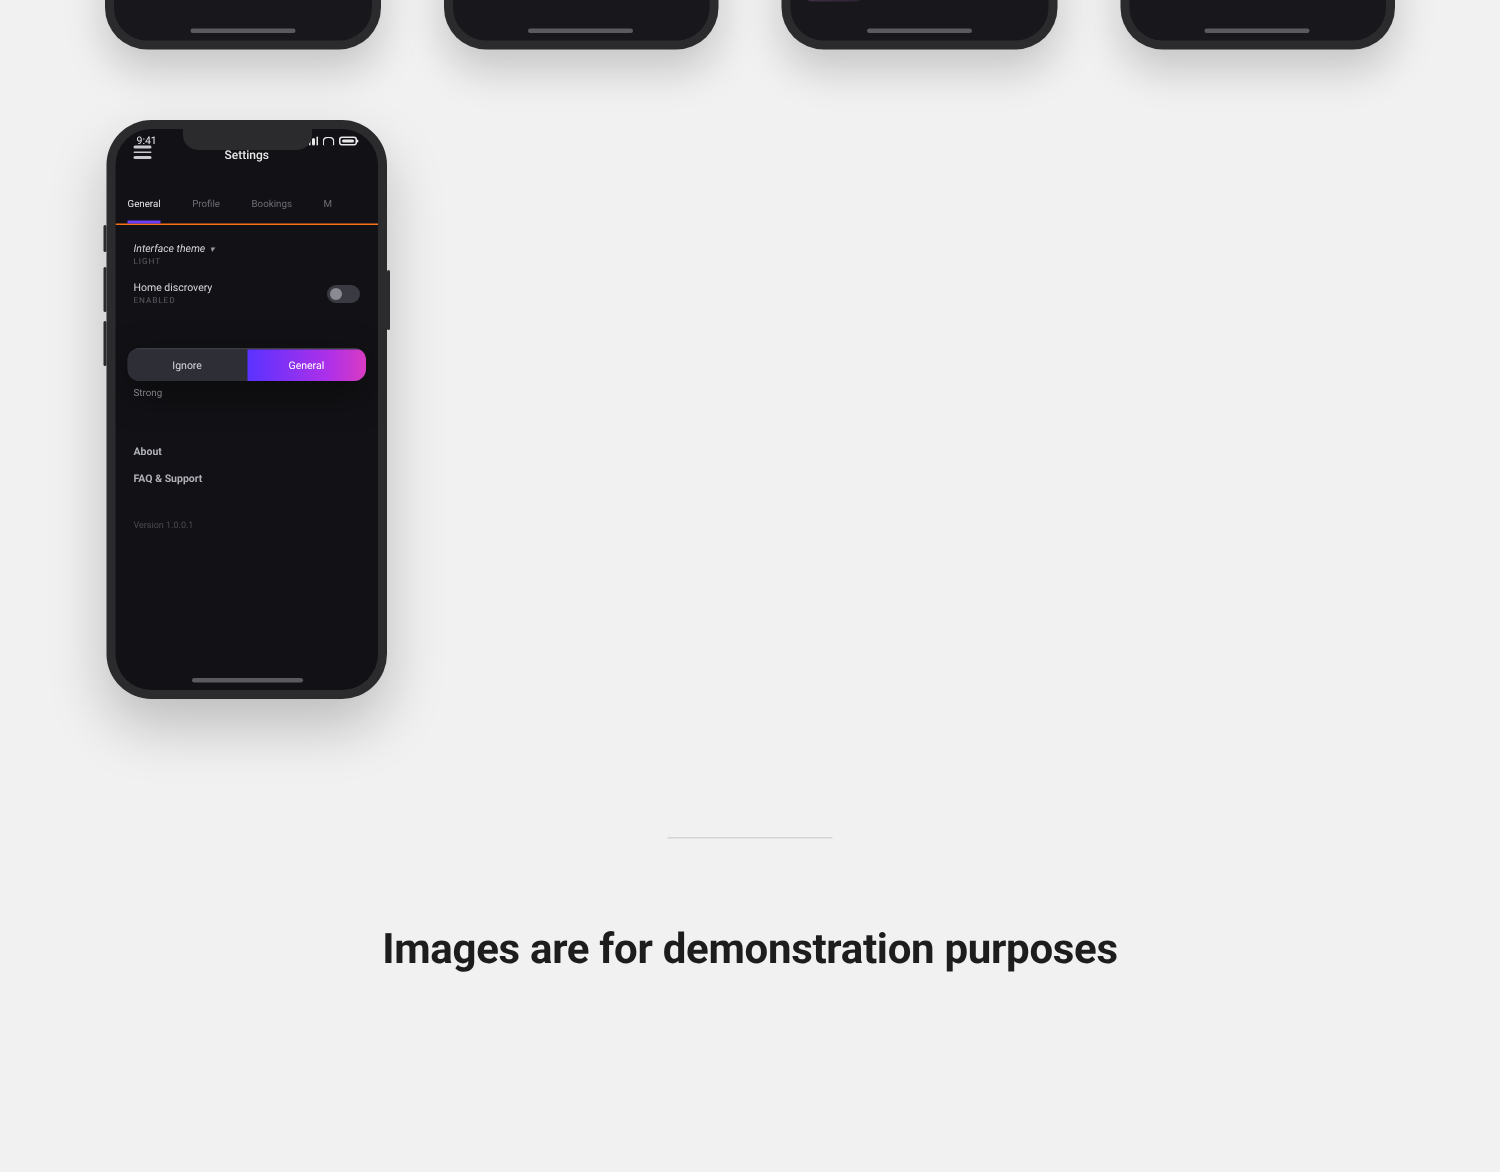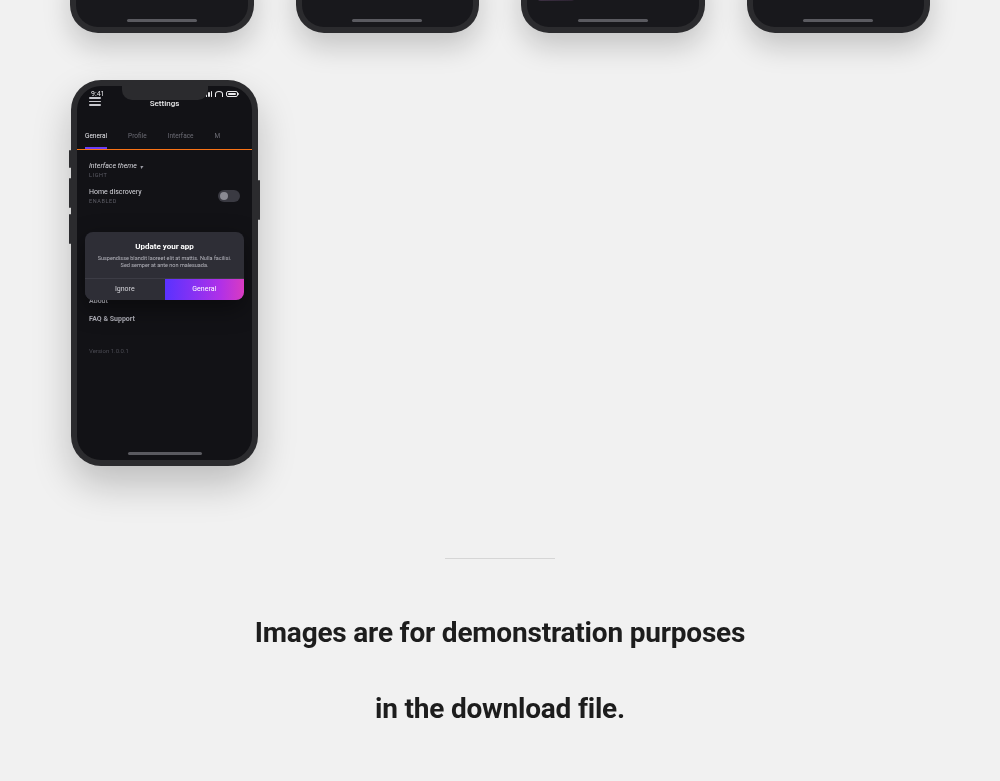--- a/index.html
+++ b/index.html
@@ -257,21 +257,21 @@
           <span></span>
           <span></span>
           <span></span>
         </div>
       <div class="title">Settings</div>
     </div>
 
     <div class="tabs">
       <span class="tab active">General</span>
       <span class="tab">Profile</span>
-      <span class="tab">Interface</span>
+      <span class="tab">Bookings</span>
       <span class="tab">M</span>
     </div>
 
     <div class="content">
       <div class="row-title">
         <span>Interface theme</span>
         <span class="caret">▾</span>
       </div>
       <div class="row-sub">LIGHT</div>
 
@@ -292,33 +292,28 @@
 
       <div class="section-links">
         <span class="link">About</span>
         <span class="link">FAQ &amp; Support</span>
       </div>
 
       <div class="version">Version 1.0.0.1</div>
     </div>
 
     <div class="dialog">
-      <div class="dlg-body">
-        <div class="dlg-title">Update your app</div>
-        <div class="dlg-desc">Suspendisse blandit laoreet elit at mattis. Nulla facilisi. Sed semper at ante non malesuada.</div>
-      </div>
       <div class="dlg-actions">
         <div class="btn btn-ignore">Ignore</div>
         <div class="btn btn-accept">General</div>
       </div>
     </div>
 
     <div class="homebar"></div>
   </div>
 </div>
 
 <div class="divider"></div>
 
 <div class="caption">
   <span>Images are for demonstration purposes</span><br>
   <br>
-  <span>in the download file.</span>
 </div>
 
 </body></html>

